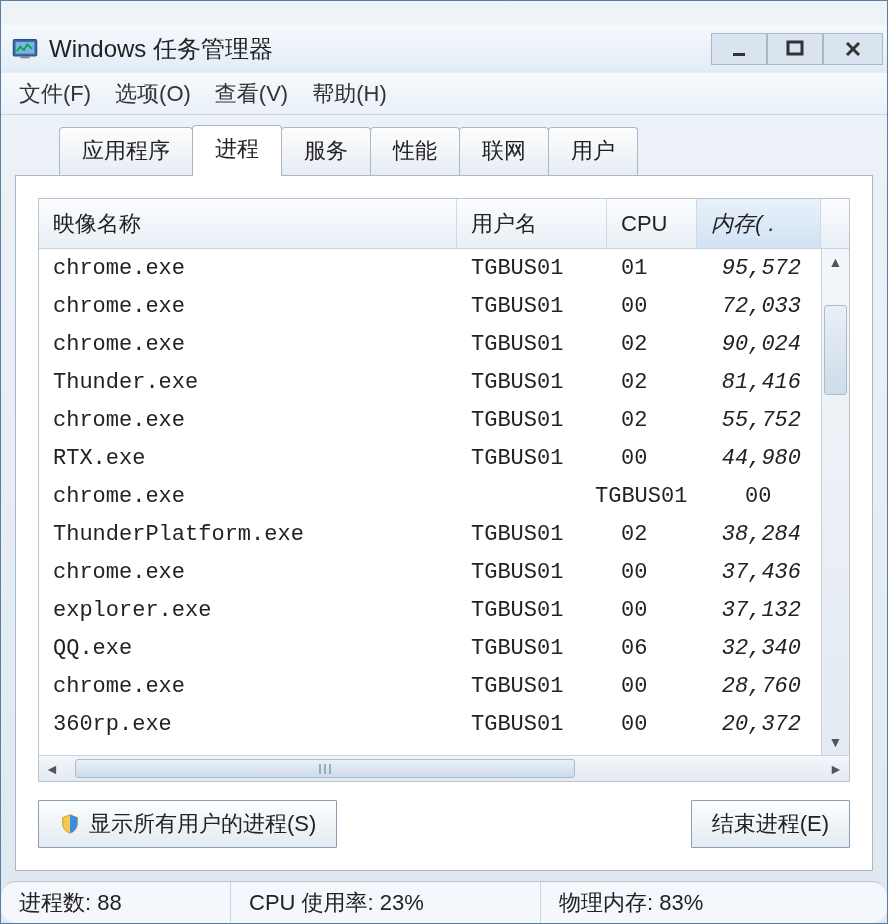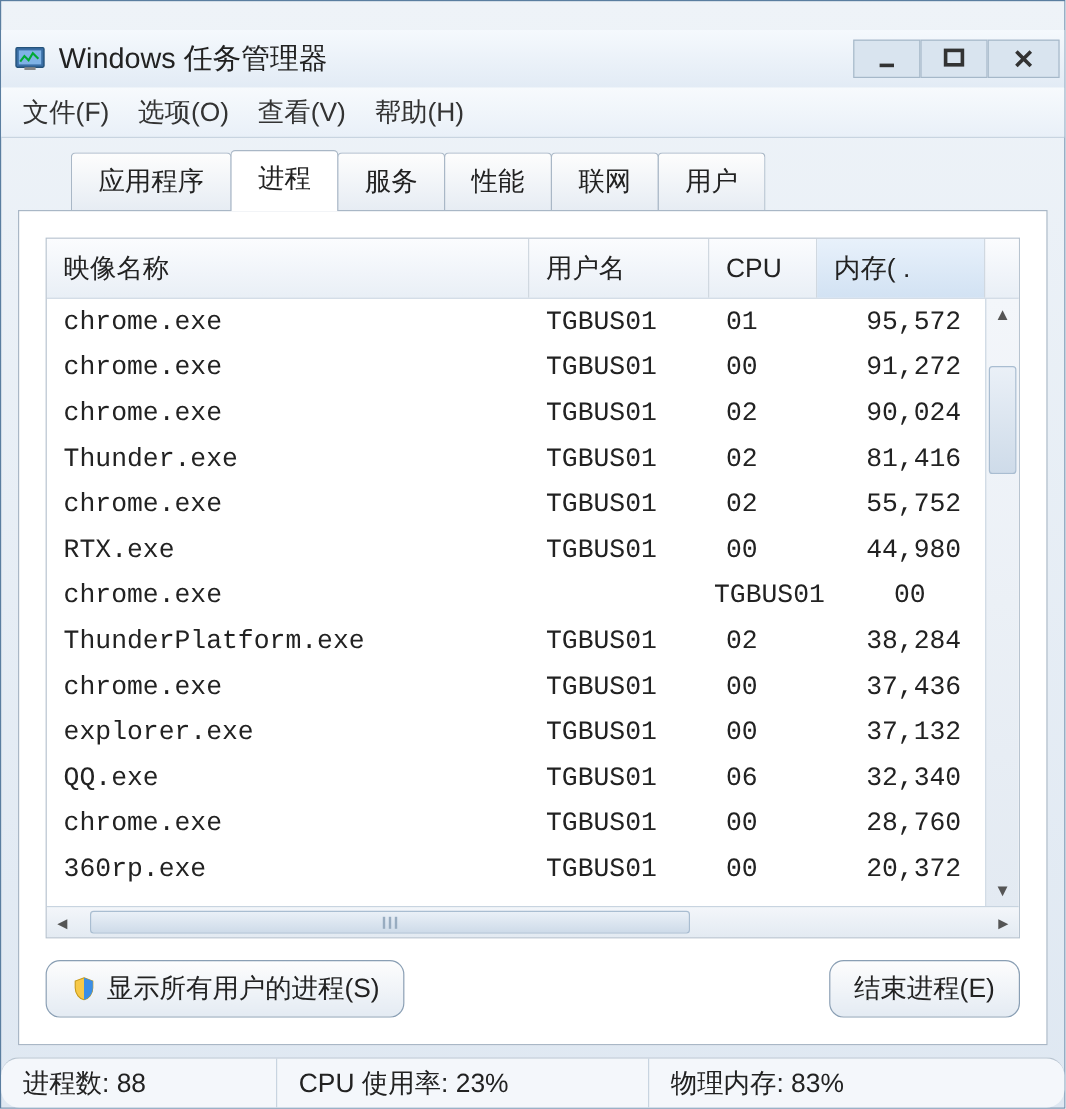--- a/index.html
+++ b/index.html
@@ -112,21 +112,21 @@
   .thead > div {
     padding: 0 14px;
     border-right:1px solid #d0d8e0;
     height:100%;
     display:flex;
     align-items:center;
   }
   .col-name { flex: 1 1 auto; }
   .col-user { width: 150px; }
   .col-cpu  { width: 90px; }
-  .col-mem  { width: 140px; background: linear-gradient(to bottom, #e8f1fb, #d2e2f3); }
+  .col-mem  { width: 124px; background: linear-gradient(to bottom, #e8f1fb, #d2e2f3); font-style: italic; }
   .tbody {
     flex:1;
     overflow:hidden;
     font-family: "Courier New", monospace;
     font-size: 22px;
     color:#222;
   }
   .row {
     display:flex;
     height: 38px;
@@ -183,21 +183,21 @@
   .button-row {
     display:flex;
     justify-content:space-between;
     margin-top:18px;
   }
   .btn {
     padding: 8px 20px;
     font-size: 22px;
     background: linear-gradient(to bottom,#fdfdfd,#e4ebf3);
     border:1px solid #8a9fb4;
-    border-radius:12px;
+    border-radius:1px;
     display:flex;
     align-items:center;
     gap:8px;
     color:#222;
   }
   .shield-icon{
     width:22px;height:22px;display:inline-block;
   }
   .statusbar {
     height:42px;
@@ -287,21 +287,21 @@
               <div class="row">
                 <div class="col-name">chrome.exe</div>
                 <div class="col-user">TGBUS01</div>
                 <div class="col-cpu">01</div>
                 <div class="col-mem">95,572</div>
               </div>
               <div class="row">
                 <div class="col-name">chrome.exe</div>
                 <div class="col-user">TGBUS01</div>
                 <div class="col-cpu">00</div>
-                <div class="col-mem">91,272</div>
+                <div class="col-mem">72,033</div>
               </div>
               <div class="row">
                 <div class="col-name">chrome.exe</div>
                 <div class="col-user">TGBUS01</div>
                 <div class="col-cpu">02</div>
                 <div class="col-mem">90,024</div>
               </div>
               <div class="row">
                 <div class="col-name">Thunder.exe</div>
                 <div class="col-user">TGBUS01</div>

